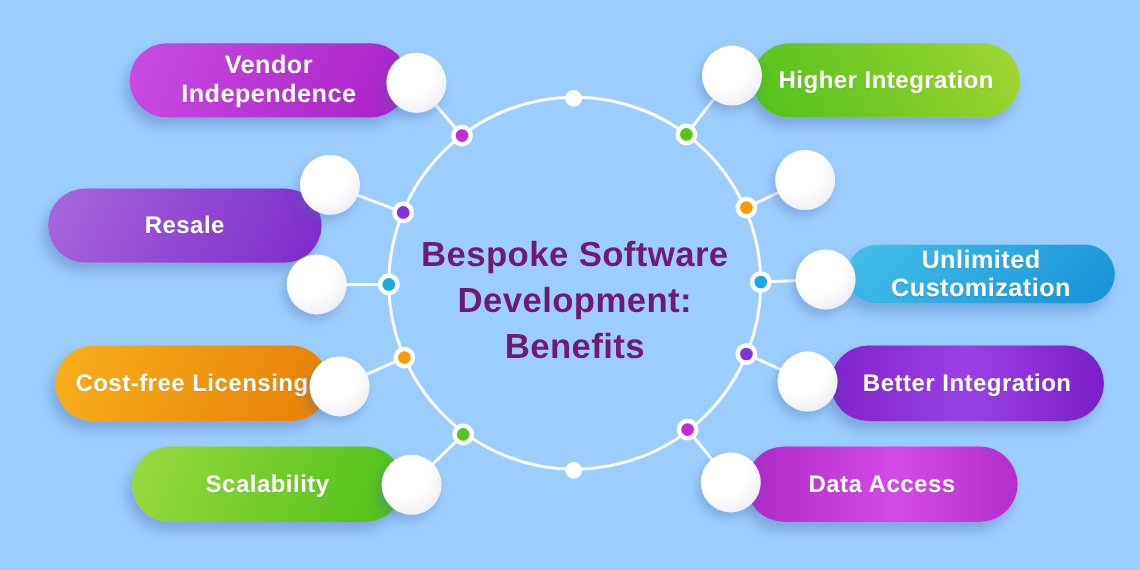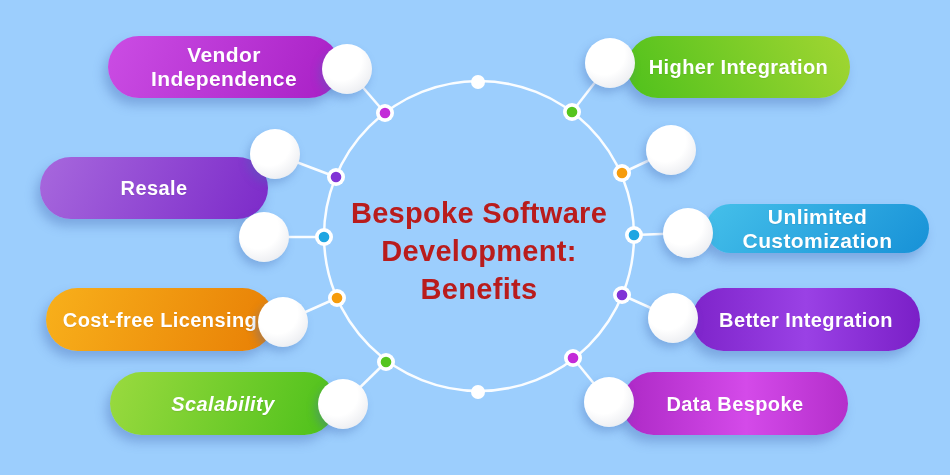--- a/index.html
+++ b/index.html
@@ -44,21 +44,21 @@
   }
   .pill-label.two-line{
     font-size:21px;
     max-width:158px;
   }
   
   .g-magenta-l{background:linear-gradient(115deg,#cb4de4 0%,#a81fc5 100%);}
   .g-purple-l {background:linear-gradient(115deg,#a768dd 0%,#7c2ac9 100%);}
   .g-cyan-l   {background:linear-gradient(100deg,#49d4e6 0%,#1fa3e2 100%);}
   .g-orange-l {background:linear-gradient(110deg,#f8b01b 0%,#e87f05 100%);}
-  .g-green-l  {background:linear-gradient(110deg,#9ada3f 0%,#4cc01a 100%);font-style:italic;}
+  .g-green-l  {background:linear-gradient(110deg,#9ada3f 0%,#4cc01a 100%);}
   
   .g-green-r  {background:linear-gradient(60deg,#4fc11c 0%,#a2d632 100%);}
   .g-orange-r {background:linear-gradient(170deg,#f8b116 0%,#e87e05 100%);}
   .g-cyan-r   {background:linear-gradient(135deg,#45c0ea 0%,#1791d7 100%);}
   .g-purple-r {background:linear-gradient(90deg,#7e24ca 0%,#9a41e5 50%,#7a1fc7 100%);}
   .g-magenta-r{background:linear-gradient(90deg,#ad29c6 0%,#d44ae9 55%,#b42ecb 100%);}
 
   
   .p-l1{left:108px;top:36px;width:232px;}
   .p-l2{left:40px; top:121px;width:228px;margin-top:36px;}
@@ -89,21 +89,21 @@
   .n-r3{left:663px;top:208px;}
   .n-r4{left:648px;top:293px;}
   .n-r5{left:584px;top:377px;}
 
   .title{
     position:absolute;
     left:479px;top:194px;
     width:282px;
     transform:translateX(-50%);
     text-align:center;
-    color:#b91c1c;
+    color:#701a75;
     font-size:29px;
     line-height:38px;
     font-weight:700;
     letter-spacing:0.3px;
     z-index:2;
   }
   .fill-magenta{fill:var(--magenta);}
   .fill-purple{fill:var(--purple);}
   .fill-cyan{fill:var(--cyan);}
   .fill-orange{fill:var(--orange);}
@@ -177,21 +177,21 @@
   <div class="pill p-r1 g-green-r">
     <span class="pill-label">Higher Integration</span>
   </div>
   <div class="pill p-r3 g-cyan-r">
     <span class="pill-label two-line">Unlimited Customization</span>
   </div>
   <div class="pill p-r4 g-purple-r">
     <span class="pill-label">Better Integration</span>
   </div>
   <div class="pill p-r5 g-magenta-r">
-    <span class="pill-label">Data Bespoke</span>
+    <span class="pill-label">Data Access</span>
   </div>
 
   <div class="node n-l1"></div>
   <div class="node n-l2"></div>
   <div class="node n-l3"></div>
   <div class="node n-l4"></div>
   <div class="node n-l5"></div>
   <div class="node n-r1"></div>
   <div class="node n-r2"></div>
   <div class="node n-r3"></div>

